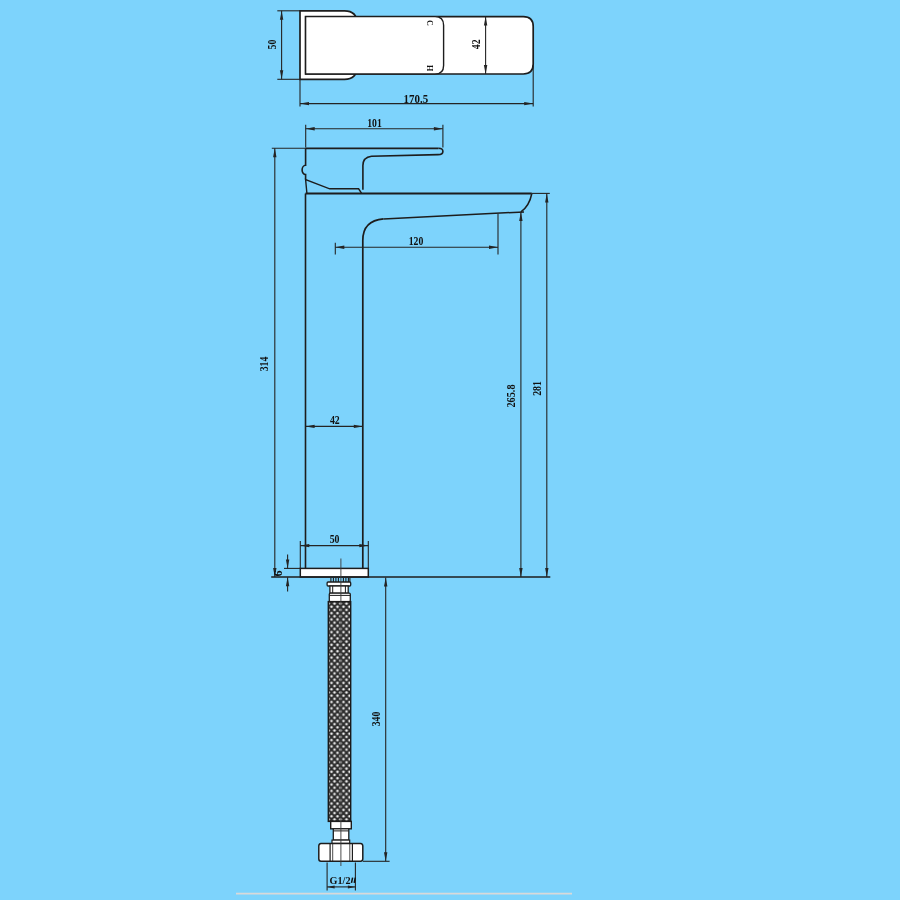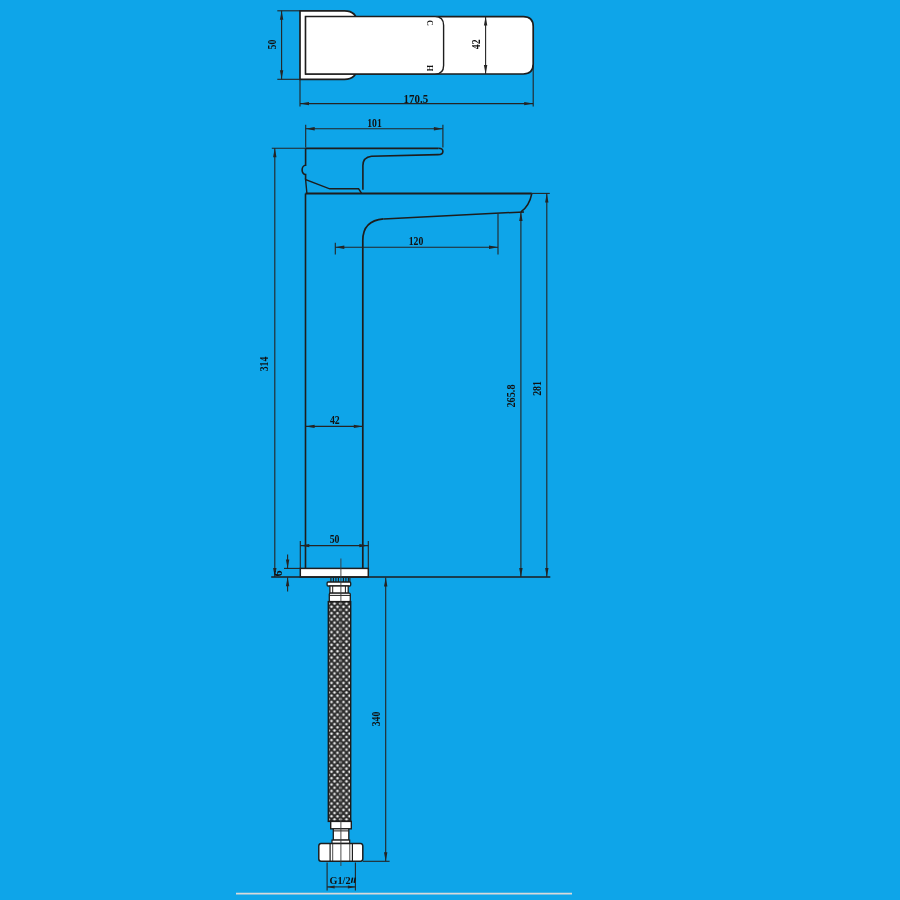--- a/index.html
+++ b/index.html
@@ -1,16 +1,16 @@
 <!DOCTYPE html>
 <html><head>
 <meta charset="utf-8">
 <style>
   html,body{margin:0;padding:0;background:#ffffff;}
-  .page{width:900px;height:900px;position:relative;background:#0ea5e9;overflow:hidden;}
+  .page{width:900px;height:900px;position:relative;background:#7dd3fc;overflow:hidden;}
   text{font-family:"Liberation Serif", serif;font-weight:bold;fill:#111;}
 </style>
 </head>
 <body>
 <div class="page">
 <svg width="900" height="900" viewBox="0 0 900 900">
 <defs>
 
   <pattern id="braid" patternUnits="userSpaceOnUse" x="325.5" y="597.2" width="12" height="12.7">
     <rect x="0" y="0" width="12" height="12.7" fill="#f0f0f0"></rect>

